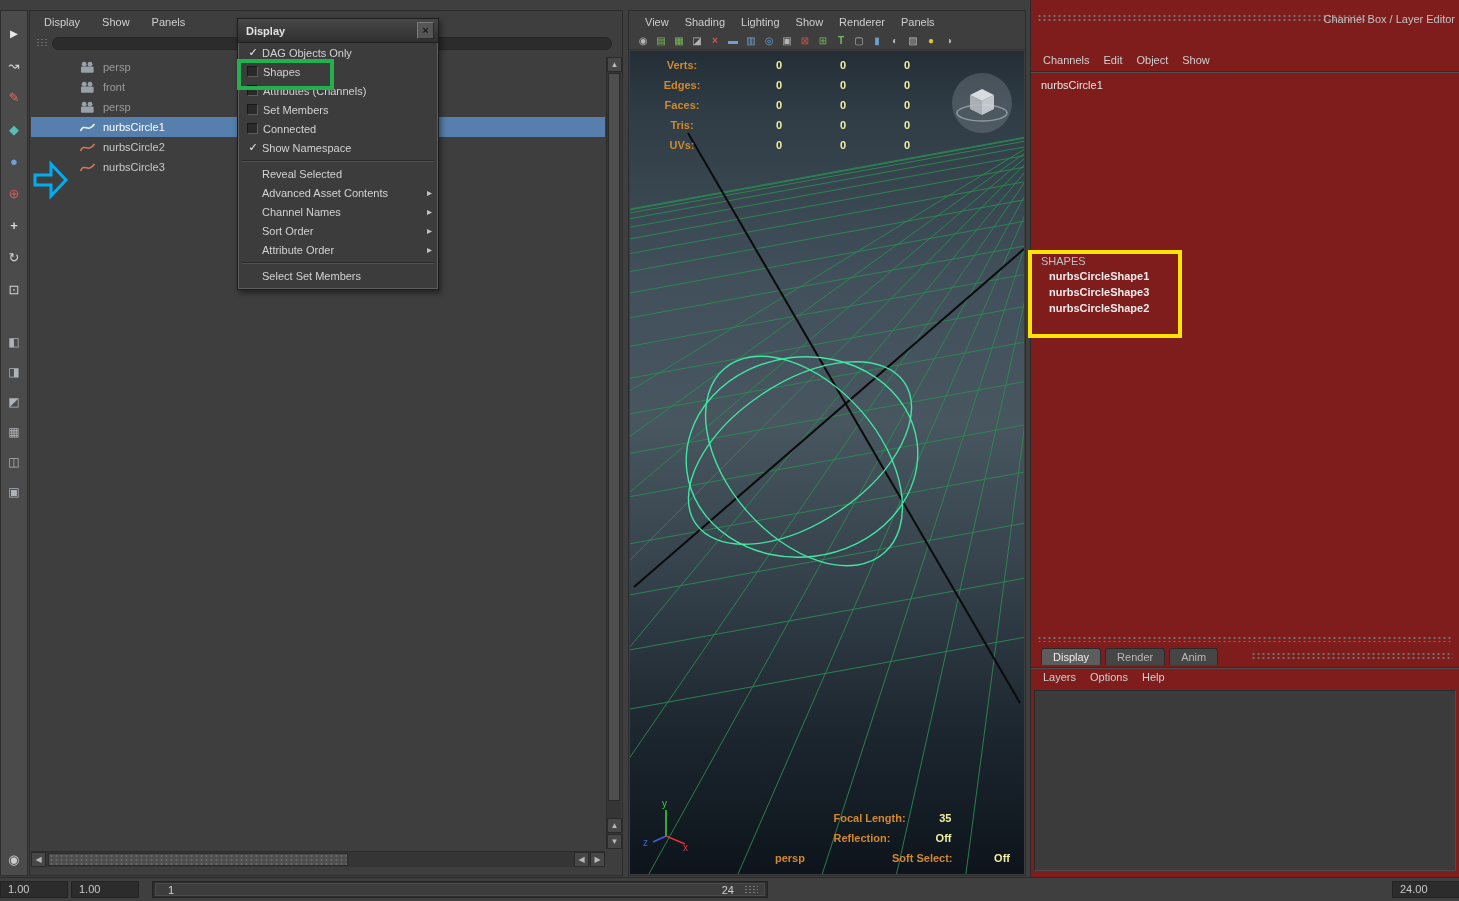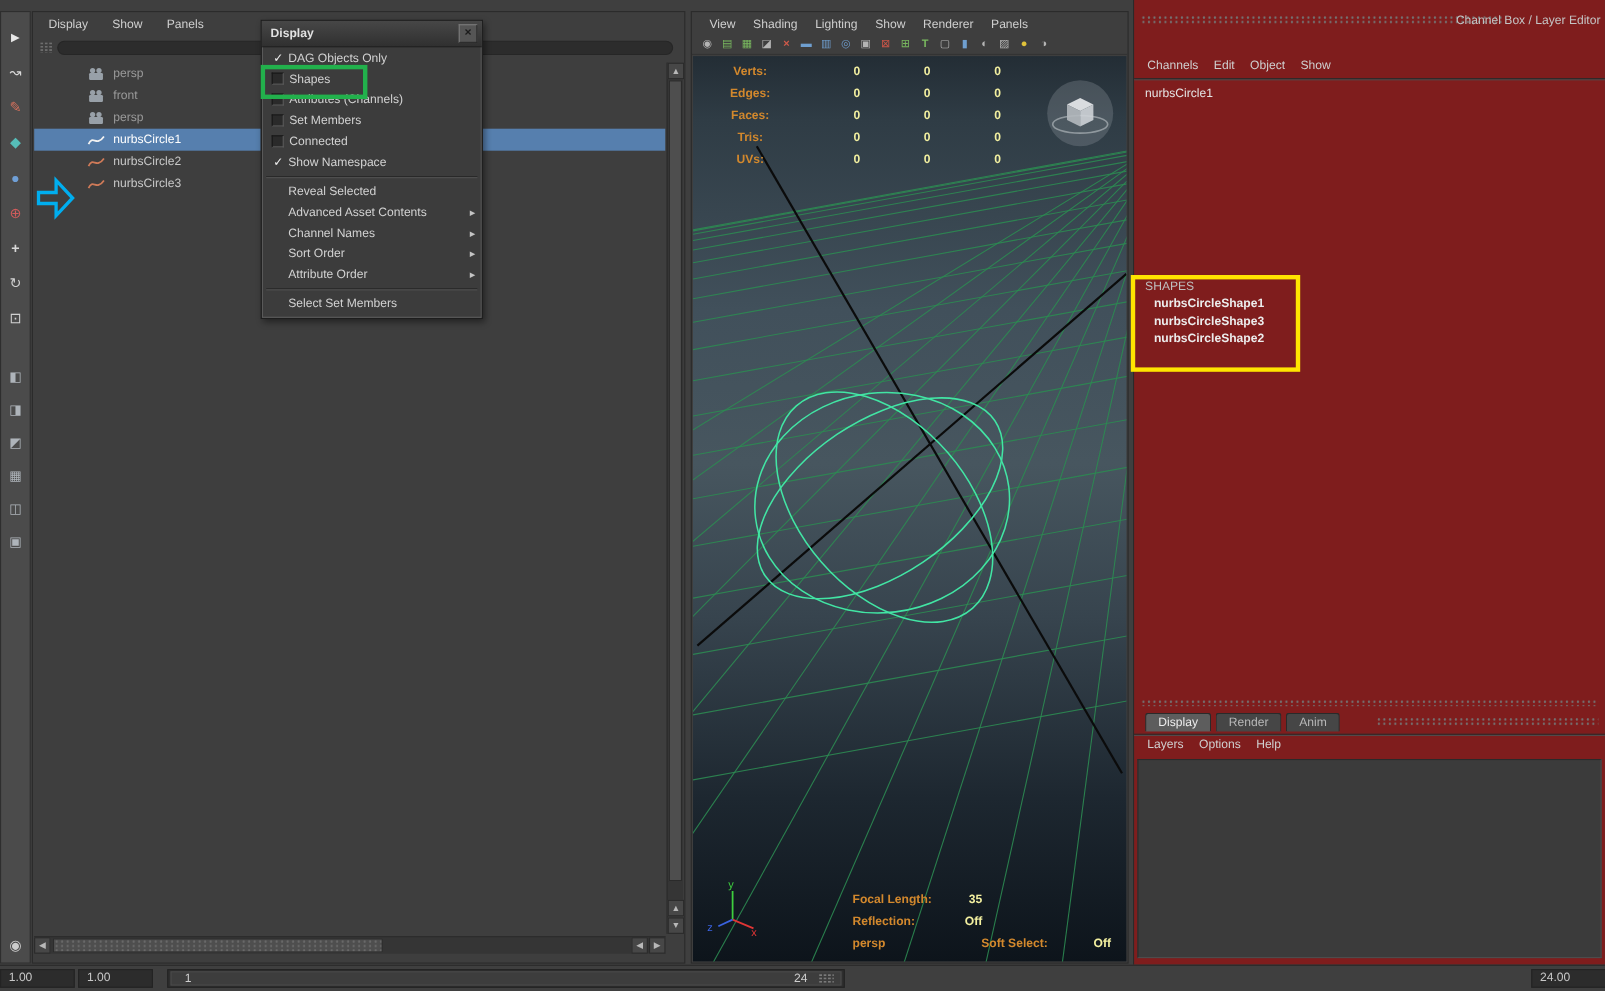--- a/index.html
+++ b/index.html
@@ -69,21 +69,21 @@
               border-bottom:1px solid #333;}
   .vpi{width:16px;height:15px;font-size:10px;line-height:15px;text-align:center;color:#b4b4b4;cursor:default;}
   #vp-canvas{position:absolute;left:1px;right:1px;top:40px;bottom:1px;overflow:hidden;
      background:linear-gradient(180deg,#232d35 0%,#2f3c45 7%,#41505b 28%,#47565f 45%,#37444e 62%,#1d2730 82%,#0d141b 100%);}
   #vp-svg{position:absolute;left:0;top:0;}
   #hud-top{position:absolute;left:16px;top:4px;}
   .hud-row{display:flex;height:20px;align-items:center;}
   .hud-l{color:#d2882d;font-weight:bold;width:72px;text-align:center;}
   .hud-v{width:64px;text-align:right;color:#f3f0a0;font-weight:bold;}
   #hud-bottom{position:absolute;right:14px;bottom:6px;width:235px;}
-  #hud-bottom .hud-row{justify-content:flex-start;}
+  #hud-bottom .hud-row{justify-content:center;}
   #hud-bottom .hud-l{width:auto;min-width:84px;text-align:left;}
   .hud-v2{width:34px;text-align:right;color:#f3f0a0;font-weight:bold;}
   .hud-cam{margin-right:auto;color:#d2882d;font-weight:bold;}
   #axis-svg{position:absolute;left:10px;bottom:22px;}
 
   
   #rightpanel{position:absolute;left:1030px;top:0;width:429px;height:877px;background:#7f1d1d;border-left:1px solid #2a2a2a;}
   #cb-header{position:absolute;top:13px;right:4px;color:#c4c4c4;white-space:nowrap;}
   #cb-menubar{position:absolute;top:54px;left:12px;display:flex;gap:14px;}
   .hdiv{position:absolute;left:0;right:0;border-top:1px solid #2b2b2b;box-shadow:0 1px 0 #4f4f4f;}

